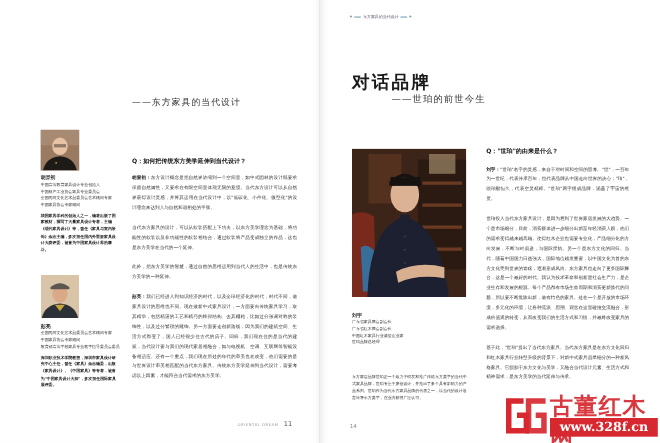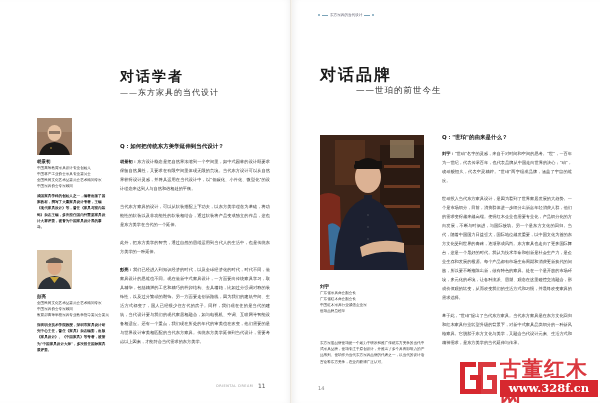--- a/index.html
+++ b/index.html
@@ -35,21 +35,20 @@
   .wm-logo-gg { position: absolute; left: 0; top: 0; width: 40px; height: 40px; }
   .wm-brand { position: absolute; left: 42px; top: -3px; font-size: 21px; font-weight: bold; color: #d7282f; font-family: "DejaVu Sans", sans-serif; letter-spacing: 1px; opacity: 0.92; }
   .wm-url { position: absolute; left: 42px; top: 22px; width: 98px; height: 17px; background: #d7282f; color: #fff; font-size: 11.5px; font-weight: bold; font-family: "DejaVu Serif", serif; text-align: center; line-height: 17px; }
 </style>
 </head>
 <body>
 
 <div class="spread">
 
   <div class="page page-left">
-    <div class="title" style="left:120px; top:68px; font-size:14px;">对话学者</div>
     <div class="subtitle" style="left:120px; top:87px; font-size:8px;">——东方家具的当代设计</div>
 
     <div class="portrait" style="left:37px; top:118px; width:35px; height:37px; background:#8a6a55;">
       <svg width="35" height="37" viewBox="0 0 35 37">
         <rect width="35" height="37" fill="#9b7a62"></rect>
         <rect x="0" y="0" width="35" height="14" fill="#a88a72"></rect>
         <ellipse cx="17.5" cy="15" rx="7" ry="8" fill="#e7c3a4"></ellipse>
         <rect x="12" y="13" width="11" height="3" fill="#4a3d35" opacity="0.55"></rect>
         <path d="M2 37 Q5 25 17.5 24 Q30 25 33 37 Z" fill="#1d1a18"></path>
         <circle cx="14" cy="30" r="0.8" fill="#c9a23f"></circle>

